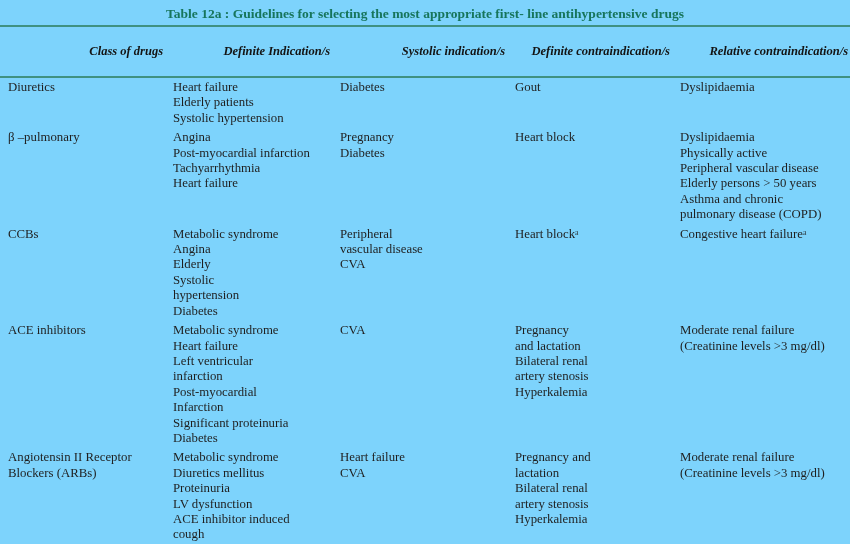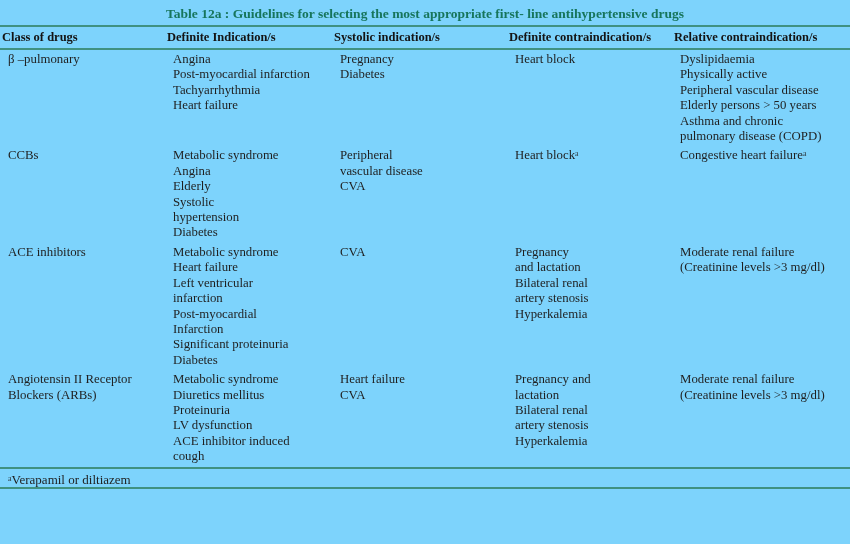--- a/index.html
+++ b/index.html
@@ -25,23 +25,24 @@
     width: 850px;
     border-collapse: collapse;
     table-layout: fixed;
   }
   table.guidelines th {
     border-top: 2px solid var(--rule-color, #3F9181);
     border-bottom: 2px solid var(--rule-color, #3F9181);
     font-weight: bold;
     font-size: 12.5px;
     line-height: 15px;
-    text-align: left;
-    padding: 3px 2px;
+    text-align: right;
+    padding: 17px 2px;
     color: #141414;
+    font-style: italic;
   }
   table.guidelines td {
     vertical-align: top;
     padding: 2px 6px 2px 8px;
     font-size: 12.8px;
     line-height: 15.4px;
   }
   .cell-line { white-space: nowrap; }
   .footnote {
     border-top: 2px solid var(--rule-color, #3F9181);
@@ -71,20 +72,39 @@
         <th>Class of drugs</th>
         <th>Definite Indication/s</th>
         <th>Systolic indication/s</th>
         <th>Definite contraindication/s</th>
         <th>Relative contraindication/s</th>
       </tr>
     </thead>
     <tbody>
       <tr>
         <td>
+            <div class="cell-line">Diuretics</div>
+          </td>
+        <td>
+            <div class="cell-line">Heart failure</div>
+            <div class="cell-line">Elderly patients</div>
+            <div class="cell-line">Systolic hypertension</div>
+          </td>
+        <td>
+            <div class="cell-line">Diabetes</div>
+          </td>
+        <td>
+            <div class="cell-line">Gout</div>
+          </td>
+        <td>
+            <div class="cell-line">Dyslipidaemia</div>
+          </td>
+      </tr>
+      <tr>
+        <td>
             <div class="cell-line">β –pulmonary</div>
           </td>
         <td>
             <div class="cell-line">Angina</div>
             <div class="cell-line">Post-myocardial infarction</div>
             <div class="cell-line">Tachyarrhythmia</div>
             <div class="cell-line">Heart failure</div>
           </td>
         <td>
             <div class="cell-line">Pregnancy</div>

